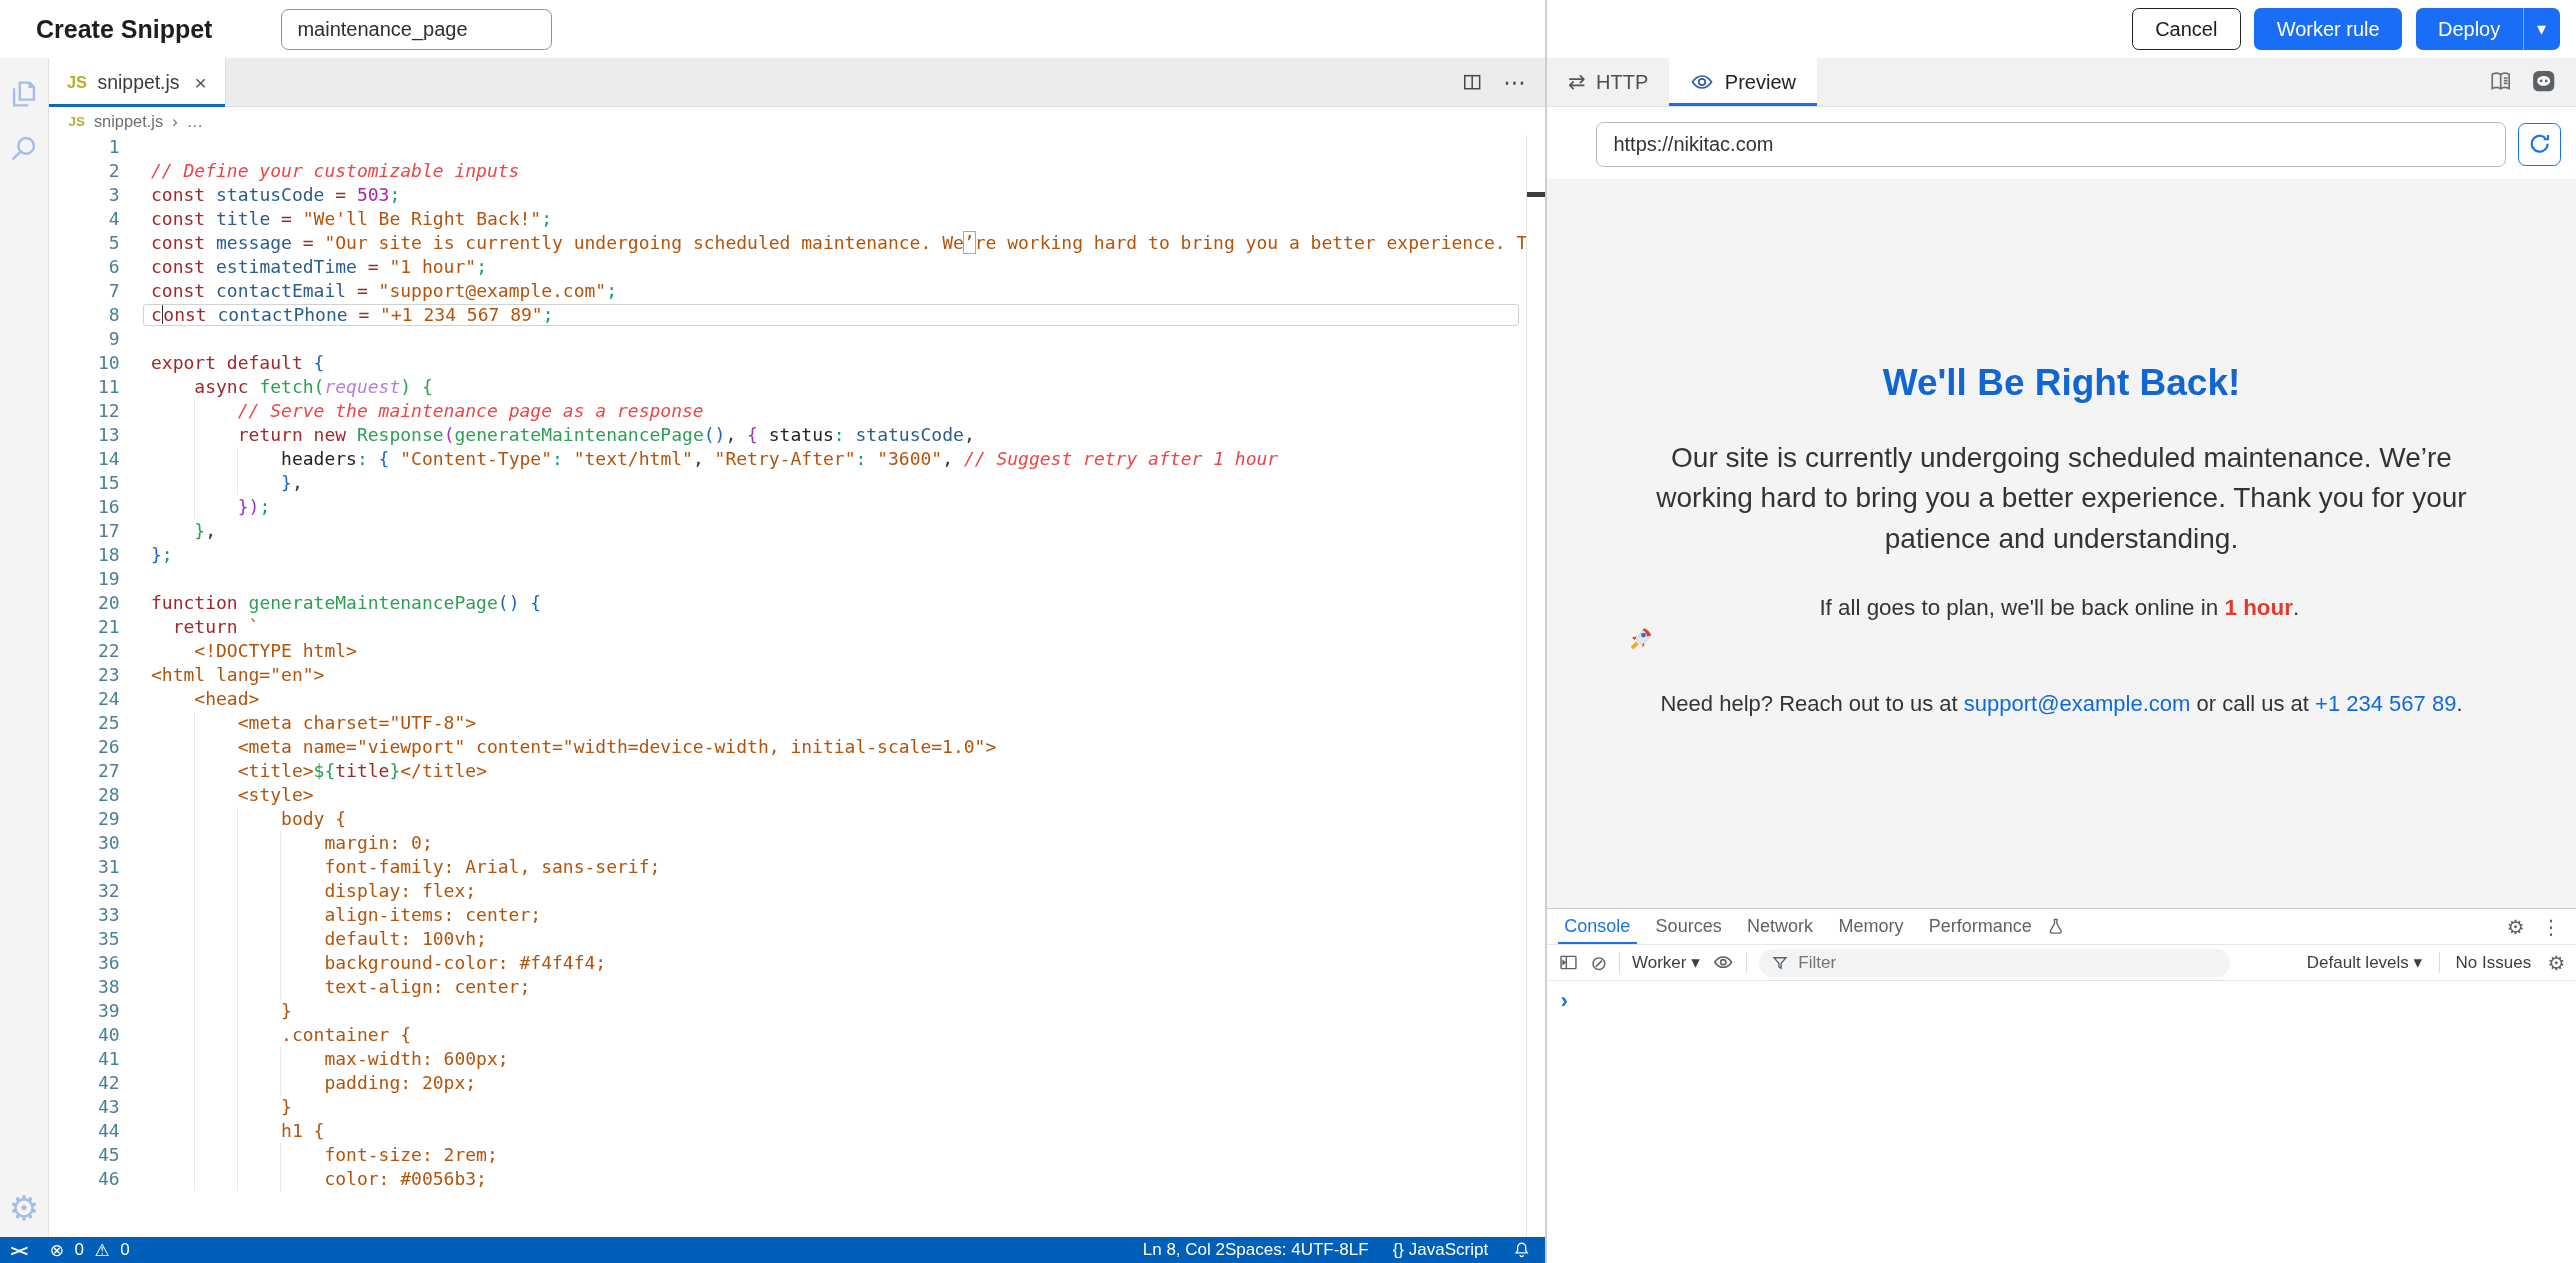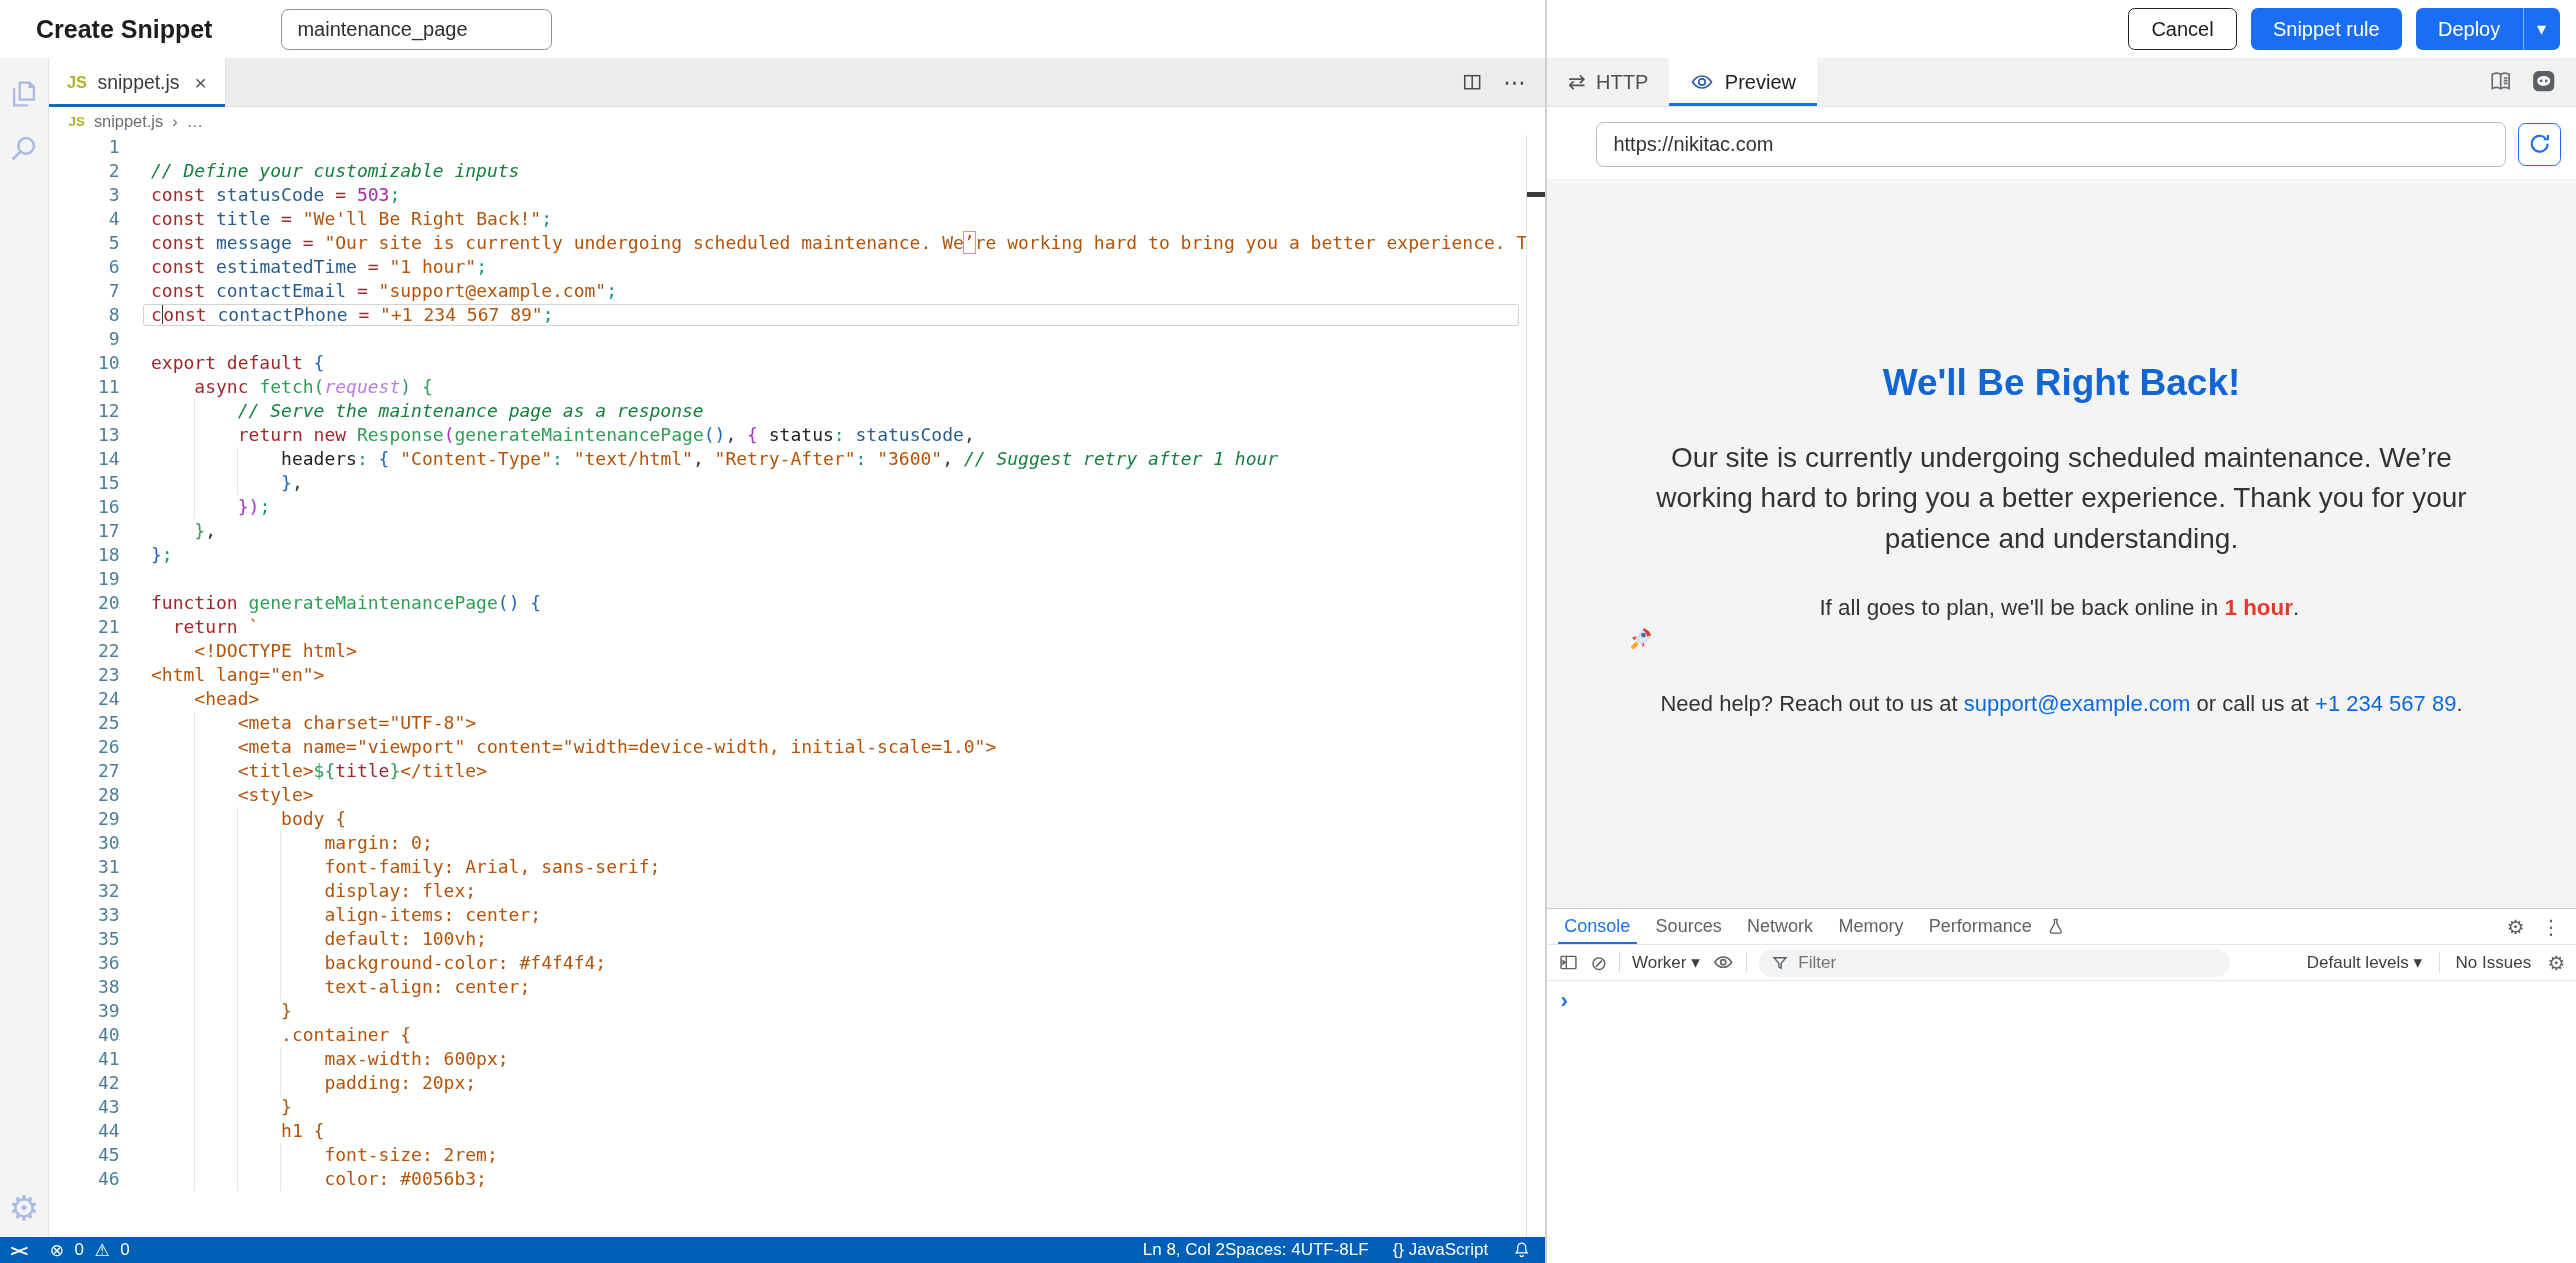--- a/index.html
+++ b/index.html
@@ -42,21 +42,21 @@
         font-family:"DejaVu Sans Mono",monospace;font-size:18px;}
   .crow{display:flex;height:24px;line-height:24px;position:relative;white-space:pre;}
   .lnum{width:90px;padding-right:19.4px;text-align:right;color:#4a7e98;flex:none;box-sizing:border-box;}
   .ltext{padding-left:12px;}
   .guide{position:absolute;top:0;bottom:0;width:0.7px;background:#e7e7e7;}
   .cur-box{position:absolute;left:94px;right:7.5px;top:0.7px;bottom:0.7px;border:1.5px solid #d2d2d2;
            border-radius:3px;pointer-events:none;}
   .caret{display:inline-block;width:1.5px;height:18.7px;background:#333;vertical-align:-3px;}
   .ubox{outline:1.5px solid #d9a62e;outline-offset:-0.7px;}
   .sg-kw,.sg-op{color:#a0282a;} .sg-id{color:#2b5d8c;} .sg-num{color:#a626a4;}
-  .sg-str{color:#b45309;} .sg-pun{color:#119b7e;} .sg-cm{color:#15803d;font-style:italic;}
+  .sg-str{color:#b45309;} .sg-pun{color:#119b7e;} .sg-cm{color:#ef4444;font-style:italic;}
   .sg-fn{color:#2e9d55;} .sg-par{color:#b77ee0;font-style:italic;}
   .sg-br1{color:#1a66c9;} .sg-br2{color:#9a35c8;} .sg-br3{color:#2e9d55;} .sg-pl{color:#333;}
   .ruler{left:1526px;top:135px;width:18.7px;height:1103px;background:#fff;border-left:0.7px solid #e3e3e3;box-sizing:border-box;}
   .ovmark{margin-top:57px;height:5.2px;background:#3c3c3c;}
   
   .statusbar{left:0;top:1237px;width:1545px;height:26px;background:var(--statusbar);color:#fff;
              display:flex;align-items:center;font-size:17px;padding:0 13.5px 0 10.5px;box-sizing:border-box;}
   .sb-left{display:flex;align-items:center;gap:10.5px;}
   .sb-remote{font-family:"DejaVu Sans Mono",monospace;font-weight:bold;font-size:16.4px;letter-spacing:-2.2px;margin-right:13.5px;}
   .sb-glyph{font-family:"DejaVu Sans",sans-serif;font-size:17px;}
@@ -109,21 +109,21 @@
   svg{display:block;}
 </style>
 </head>
 <body>
 
 <div class="abs header">
   <div class="hdr-title">Create Snippet</div>
   <input class="name-input" type="text" value="maintenance_page" style="">
   <div class="hdr-right">
     <button class="btn btn-cancel">Cancel</button>
-    <button class="btn btn-blue">Snippet rule</button>
+    <button class="btn btn-blue">Worker rule</button>
     <div class="deploy-group">
       <div class="deploy-main">Deploy</div>
       <div class="deploy-caret">
         <span>▾</span>
       </div>
     </div>
   </div>
 </div>
 
 <div class="abs activity">

